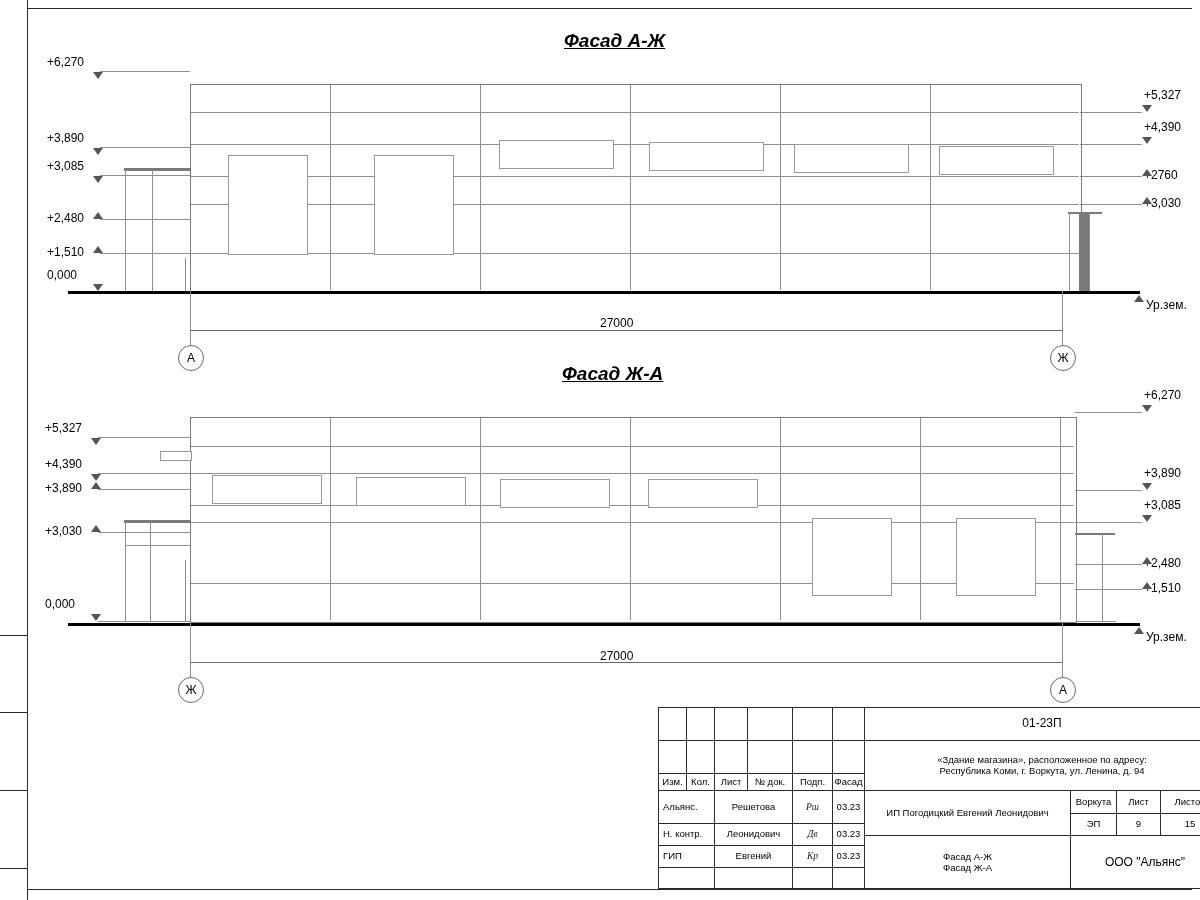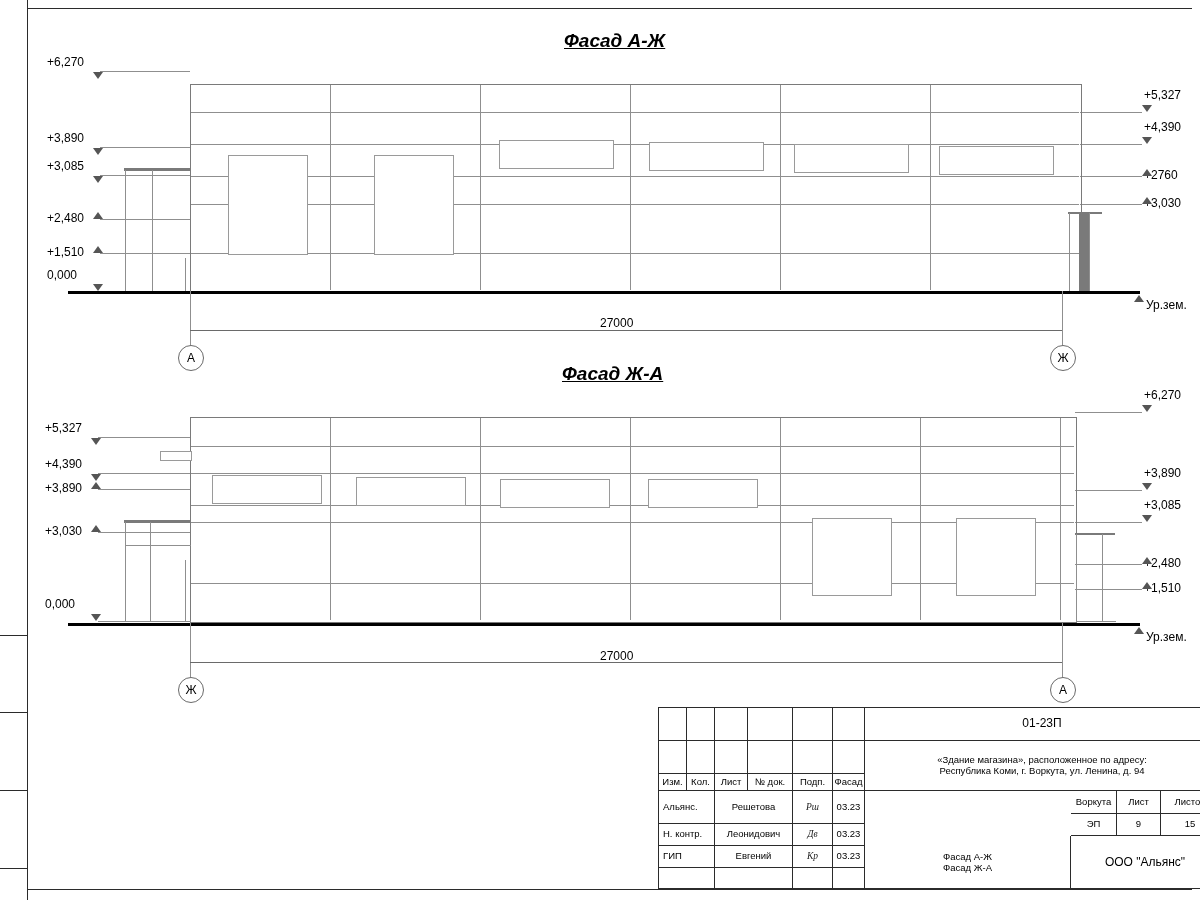--- a/index.html
+++ b/index.html
@@ -338,20 +338,21 @@
     <div class="cell nb" style="left:134px;top:160px;width:40px;height:21px;"></div>
     <div class="cell nb" style="left:174px;top:160px;width:32px;height:21px;"></div>
 
     <div class="cell big nr" style="left:206px;top:0;width:354px;height:33px;">01-23П</div>
 
     <div class="cell nr" style="left:206px;top:33px;width:354px;height:50px;flex-direction:column;">
       <div>«Здание магазина», расположенное по адресу:</div>
       <div>Республика Коми, г. Воркута, ул. Ленина, д. 94</div>
     </div>
 
+    <div class="cell" style="left:206px;top:83px;width:206px;height:45px;">ИП Погодицкий Евгений Леонидович</div>
 
     <div class="cell" style="left:412px;top:83px;width:46px;height:23px;">Воркута</div>
     <div class="cell" style="left:458px;top:83px;width:44px;height:23px;">Лист</div>
     <div class="cell nr" style="left:502px;top:83px;width:58px;height:23px;">Листов</div>
 
     <div class="cell" style="left:412px;top:106px;width:46px;height:22px;">ЭП</div>
     <div class="cell" style="left:458px;top:106px;width:44px;height:22px;">9</div>
     <div class="cell nr" style="left:502px;top:106px;width:58px;height:22px;">15</div>
 
     <div class="cell nb" style="left:206px;top:128px;width:206px;height:53px;flex-direction:column;">

